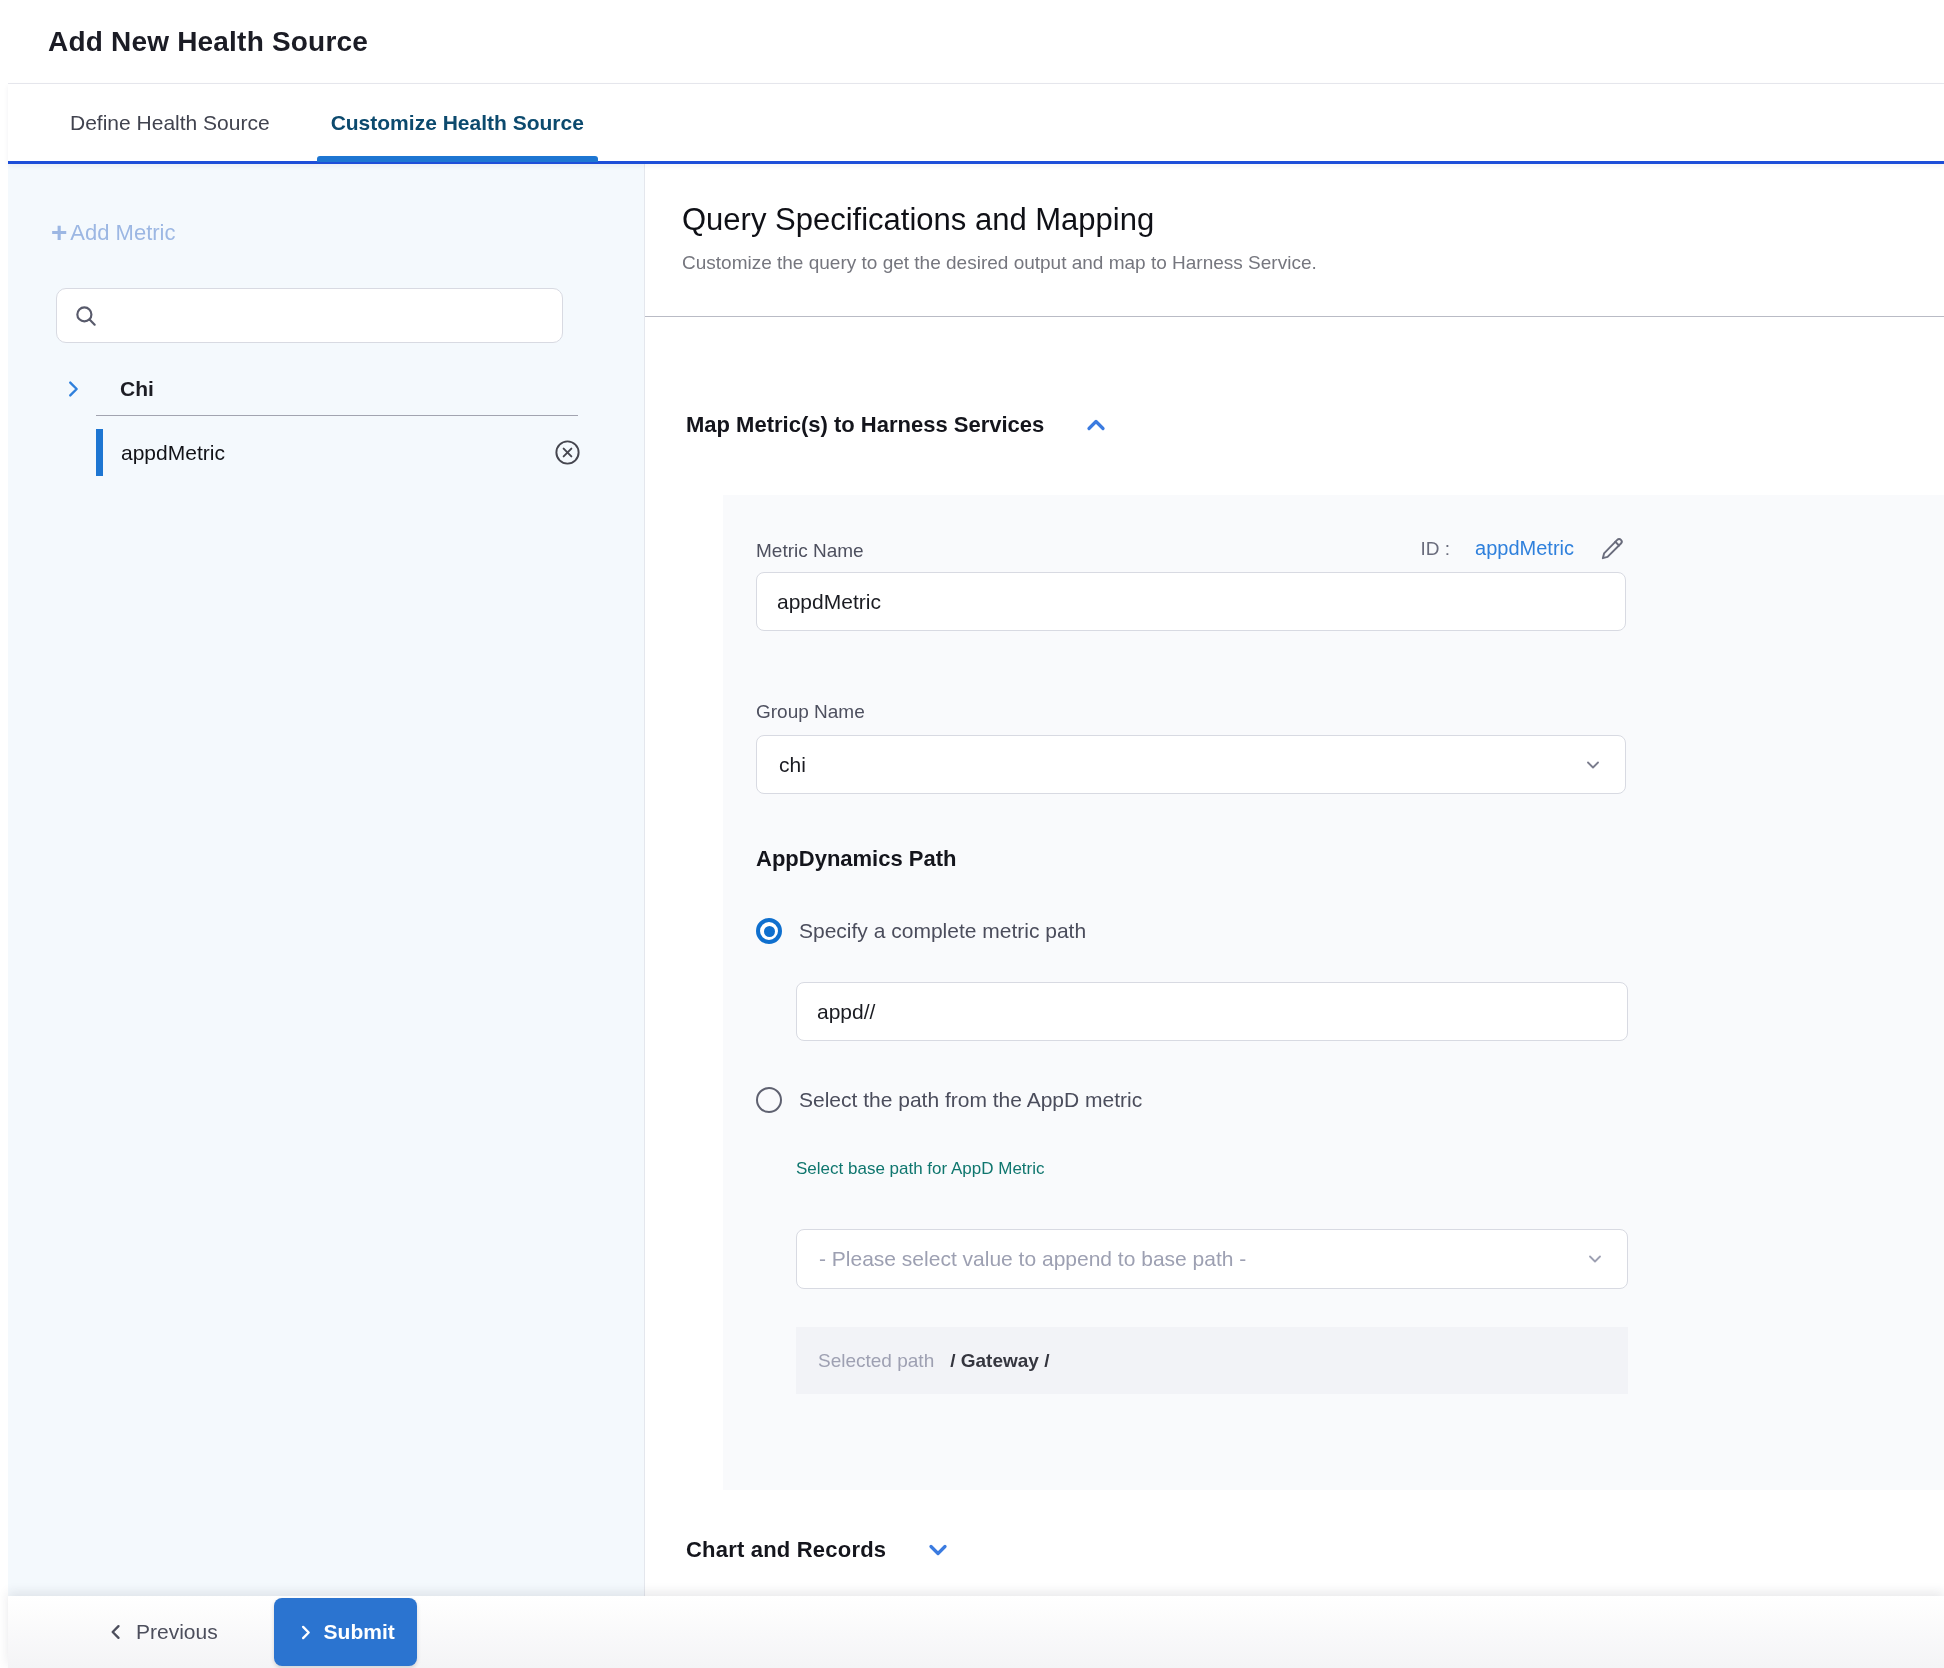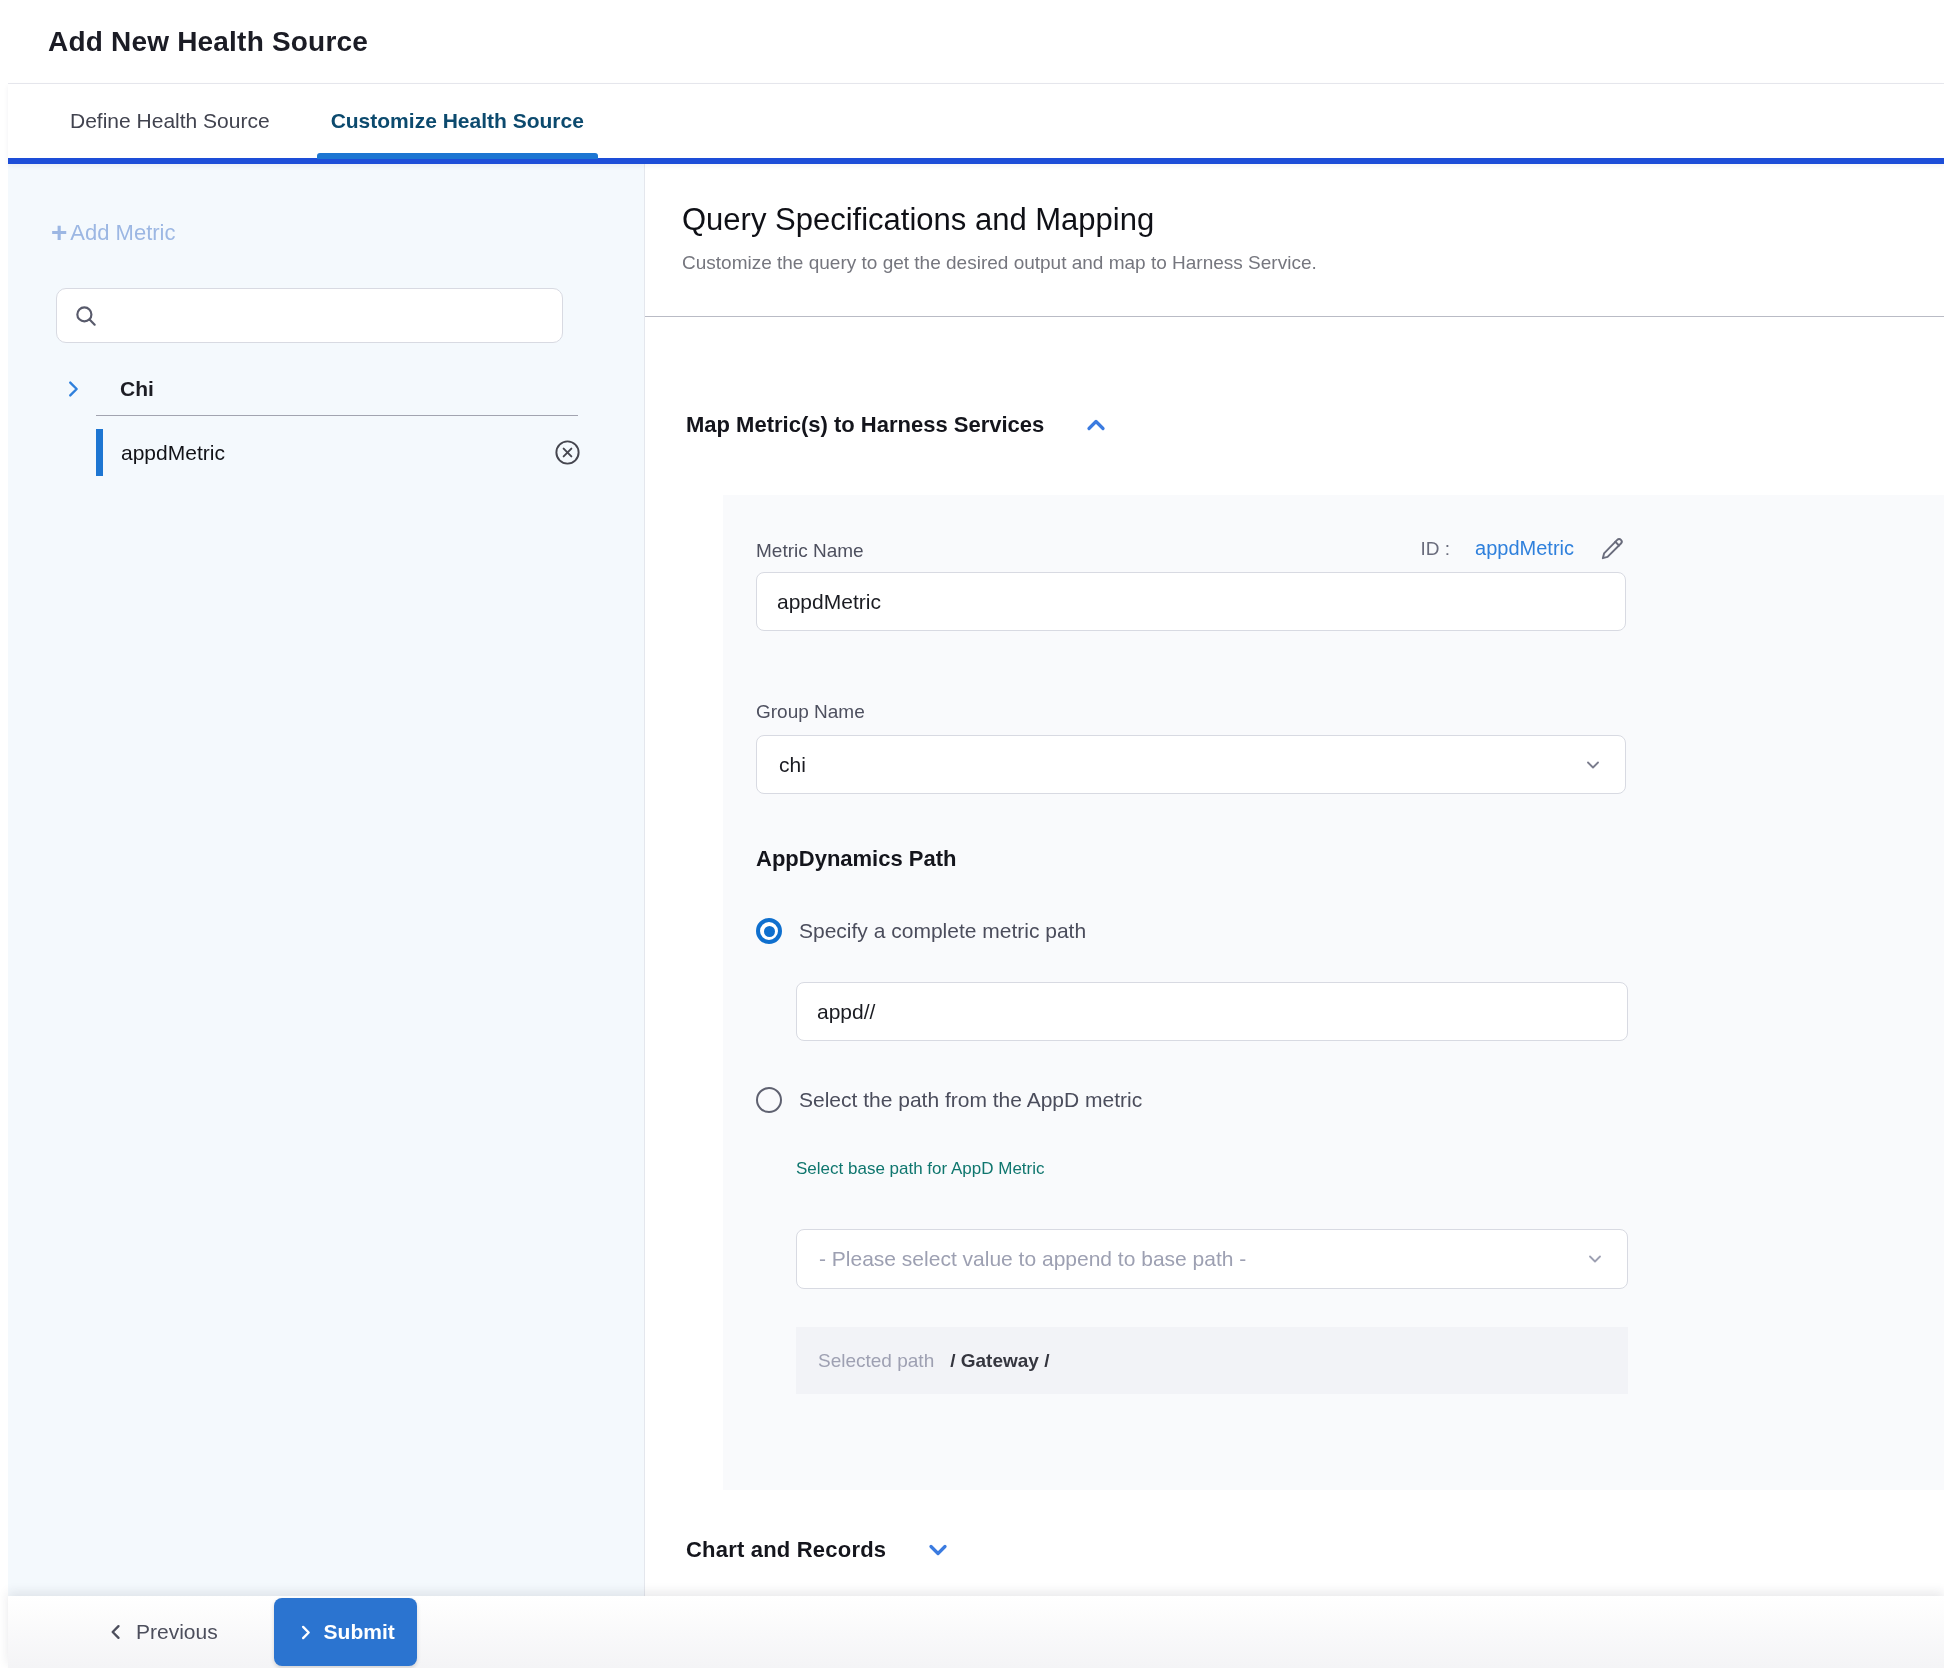--- a/index.html
+++ b/index.html
@@ -7,21 +7,21 @@
   body { font-family:"Liberation Sans", sans-serif; overflow:hidden; }
   .app { width:1944px; height:1668px; display:flex; flex-direction:column;padding-left:8px; }
 
   
   .hdr { height:84px; flex:0 0 84px; display:flex; align-items:center; padding-left:40px;
          border-bottom:1px solid #e7e8ee; background:#fff; }
   .hdr-title { font-size:28px; font-weight:700; color:#1b1c25; letter-spacing:.2px; }
 
   
   .tabs { height:80px; flex:0 0 80px; display:flex; align-items:stretch; padding-left:48px; gap:33px;
-          background:#fff; border-bottom:6px solid #1d4ed8; box-shadow:0 2px 5px rgba(40,41,61,.06);
+          background:#fff; border-bottom:3px solid #1d4ed8; box-shadow:0 2px 5px rgba(40,41,61,.06);
           position:relative; z-index:3; }
   .tab { display:flex; align-items:center; padding:0 14px; font-size:21px; color:#41434f;
          font-weight:500; position:relative; cursor:pointer; }
   .tab.active { font-weight:700; color:#0c4a6e; }
   .tab.active::after { content:""; position:absolute; left:0; right:0; bottom:-1px; height:6px;
          background:#1d76d2; border-radius:3px 3px 0 0; }
 
   
   .content { flex:1 1 auto; min-height:0; display:flex; background:#fff; }
 

